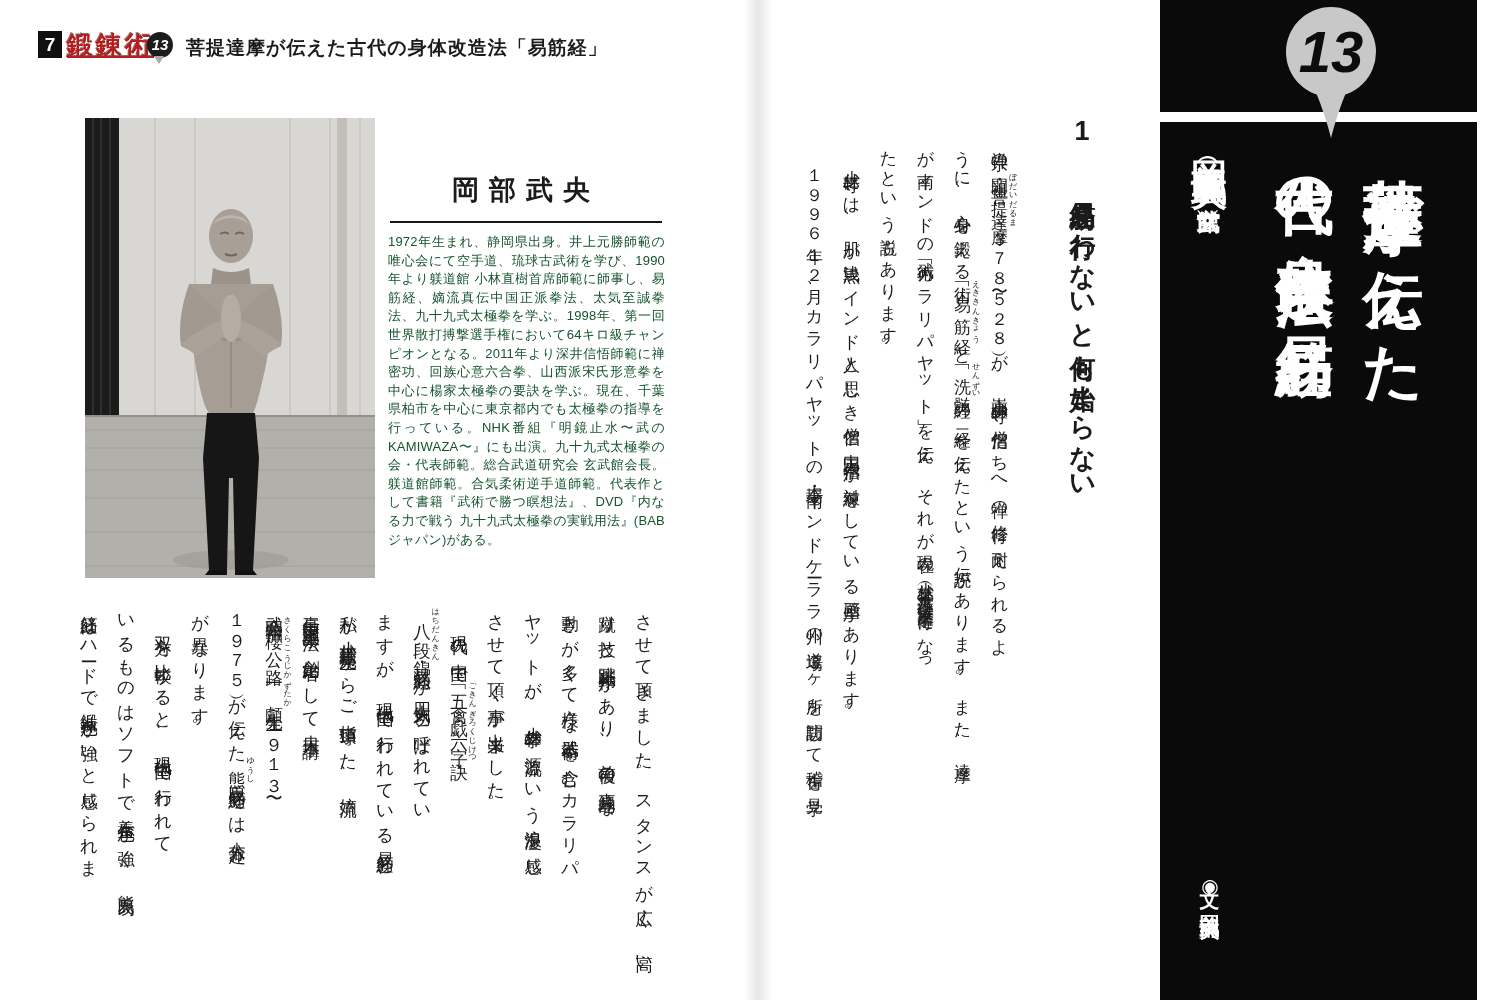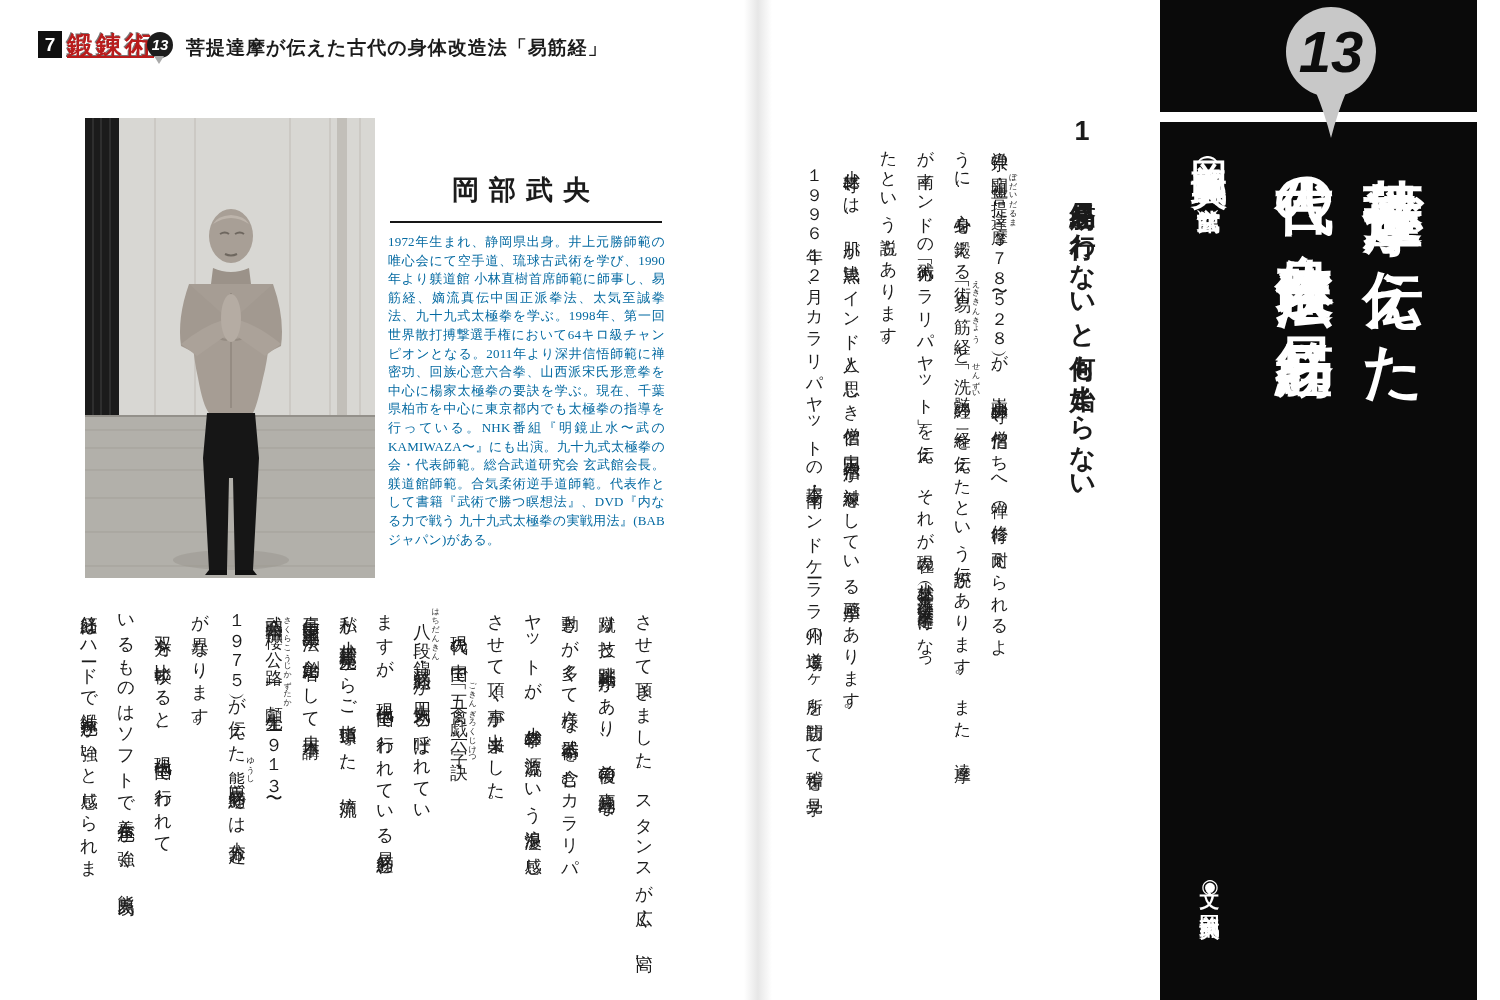--- a/index.html
+++ b/index.html
@@ -19,21 +19,21 @@
   .header-title{position:absolute;left:186px;top:35px;font-size:19px;font-weight:bold;letter-spacing:1px;text-align:right;}
 
   
   .photo{position:absolute;left:85px;top:118px;width:290px;height:460px;}
 
   
   .profile-name{position:absolute;left:388px;top:172px;width:276px;text-align:center;
     font-size:27px;font-weight:900;letter-spacing:10px;font-family:"Liberation Serif","DejaVu Serif",serif;}
   .profile-rule{position:absolute;left:390px;top:221px;width:272px;border-top:2px solid #161616;}
   .profile-bio{position:absolute;left:388px;top:233px;width:277px;height:315px;font-size:13px;
-    line-height:18.6px;text-align:justify;letter-spacing:0.2px;color:#0369a1;font-family:Liberation Serif, serif;}
+    line-height:18.6px;text-align:justify;letter-spacing:0.2px;color:#14532d;}
 
   
   .vtext{writing-mode:vertical-rl;text-orientation:upright;}
   rt{font-size:8px;letter-spacing:0;}
 
   
   .section-number{position:absolute;left:1058px;top:116px;width:48px;text-align:center;
     font-size:27px;font-weight:bold;}
   .section-heading{position:absolute;left:1062px;top:183px;width:42px;height:450px;
     font-size:26px;font-weight:bold;letter-spacing:0.5px;line-height:42px;}

